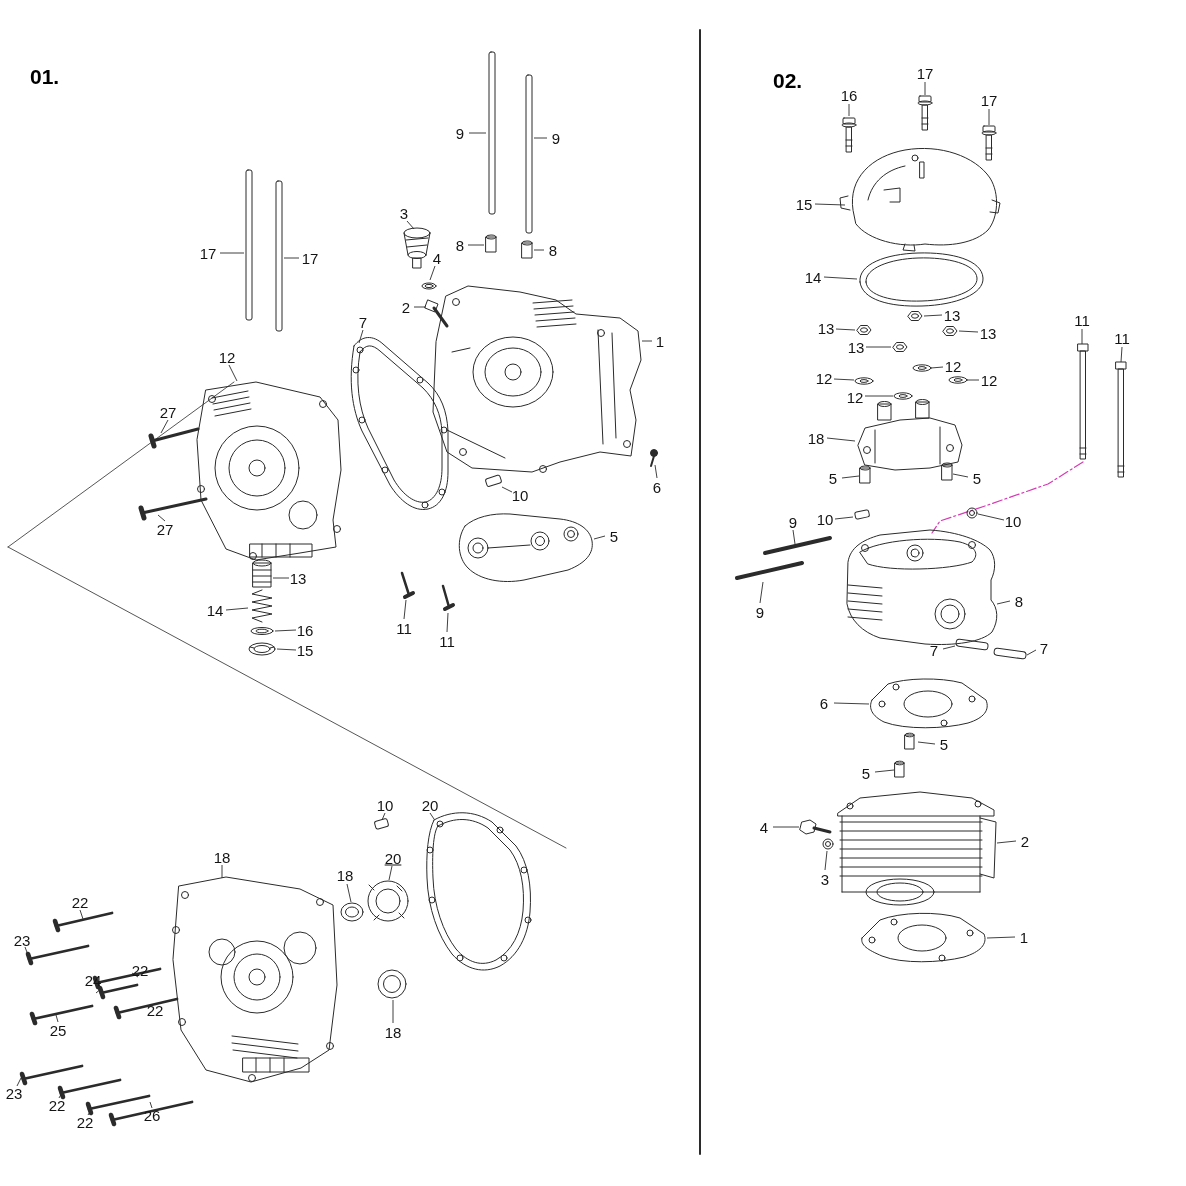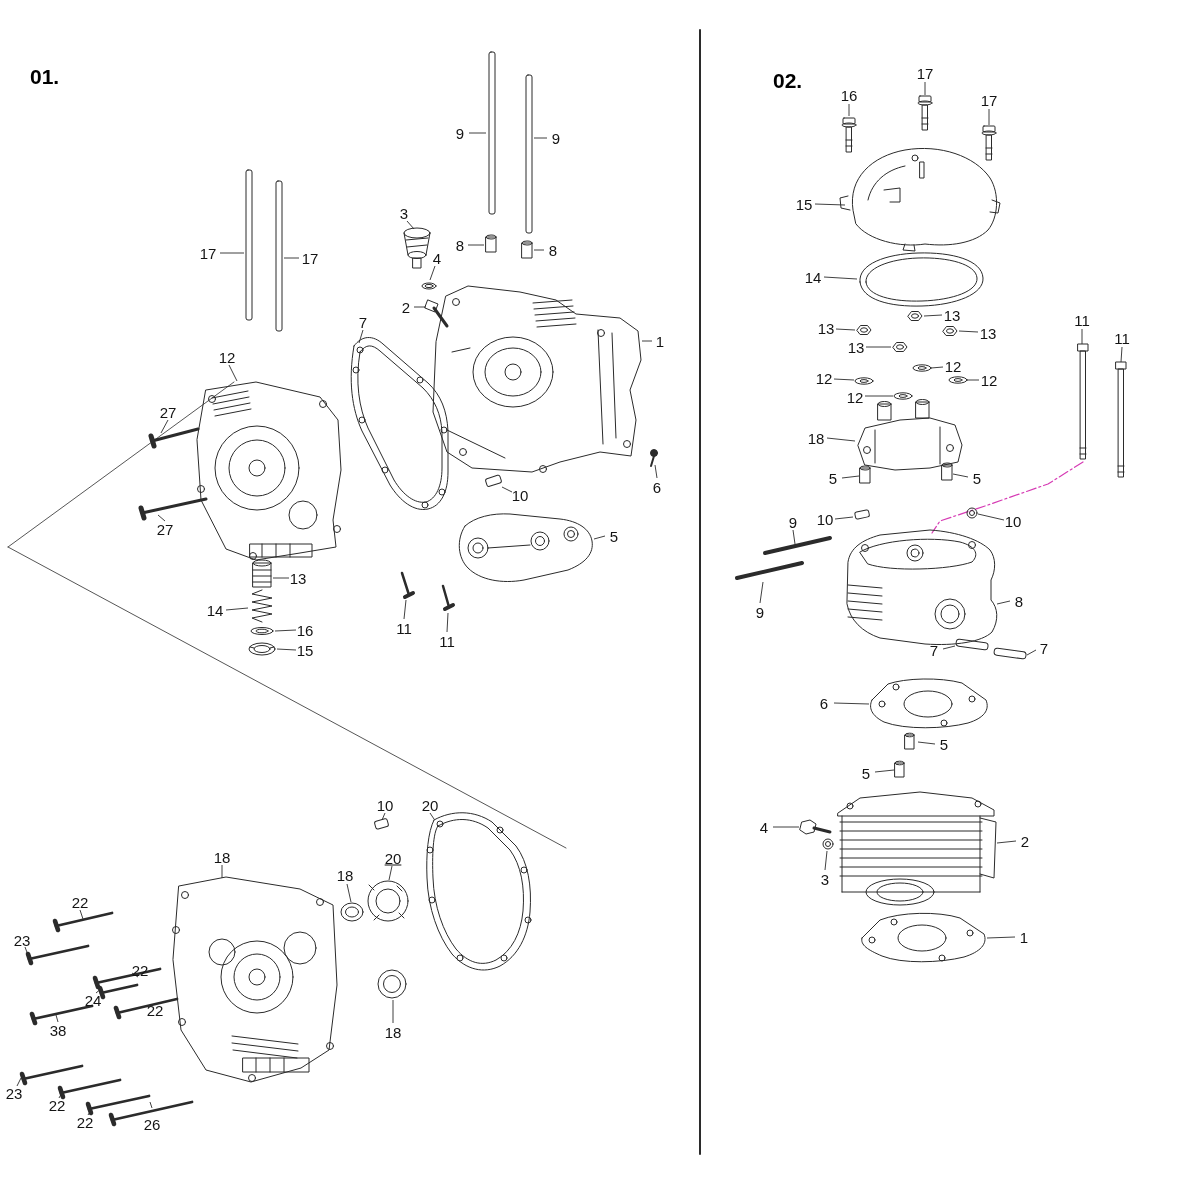--- a/index.html
+++ b/index.html
@@ -541,27 +541,27 @@
       <div class="callout" style="left: 447px; top: 641px;">11</div>
       <div class="callout" style="left: 385px; top: 805px;">10</div>
       <div class="callout" style="left: 430px; top: 805px;">20</div>
       <div class="callout" style="left: 393px; top: 858px; text-decoration: underline;">20</div>
       <div class="callout" style="left: 345px; top: 875px;">18</div>
       <div class="callout" style="left: 222px; top: 857px;">18</div>
       <div class="callout" style="left: 393px; top: 1032px;">18</div>
       <div class="callout" style="left: 80px; top: 902px;">22</div>
       <div class="callout" style="left: 22px; top: 940px;">23</div>
       <div class="callout" style="left: 140px; top: 970px;">22</div>
-      <div class="callout" style="left: 93px; top: 1000px;">24</div>
-      <div class="callout" style="left: 58px; top: 1030px;">38</div>
+      <div class="callout" style="left: 93px; top: 980px;">24</div>
+      <div class="callout" style="left: 58px; top: 1030px;">25</div>
       <div class="callout" style="left: 155px; top: 1010px;">22</div>
       <div class="callout" style="left: 14px; top: 1093px;">23</div>
       <div class="callout" style="left: 57px; top: 1105px;">22</div>
       <div class="callout" style="left: 85px; top: 1122px;">22</div>
-      <div class="callout" style="left: 152px; top: 1115px; margin-top: 9px;">26</div>
+      <div class="callout" style="left: 152px; top: 1115px;">26</div>
       <div class="callout" style="left: 849px; top: 95px;">16</div>
       <div class="callout" style="left: 925px; top: 73px;">17</div>
       <div class="callout" style="left: 989px; top: 100px;">17</div>
       <div class="callout" style="left: 804px; top: 204px;">15</div>
       <div class="callout" style="left: 813px; top: 277px;">14</div>
       <div class="callout" style="left: 826px; top: 328px;">13</div>
       <div class="callout" style="left: 856px; top: 347px;">13</div>
       <div class="callout" style="left: 952px; top: 315px;">13</div>
       <div class="callout" style="left: 988px; top: 333px;">13</div>
       <div class="callout" style="left: 824px; top: 378px;">12</div>

